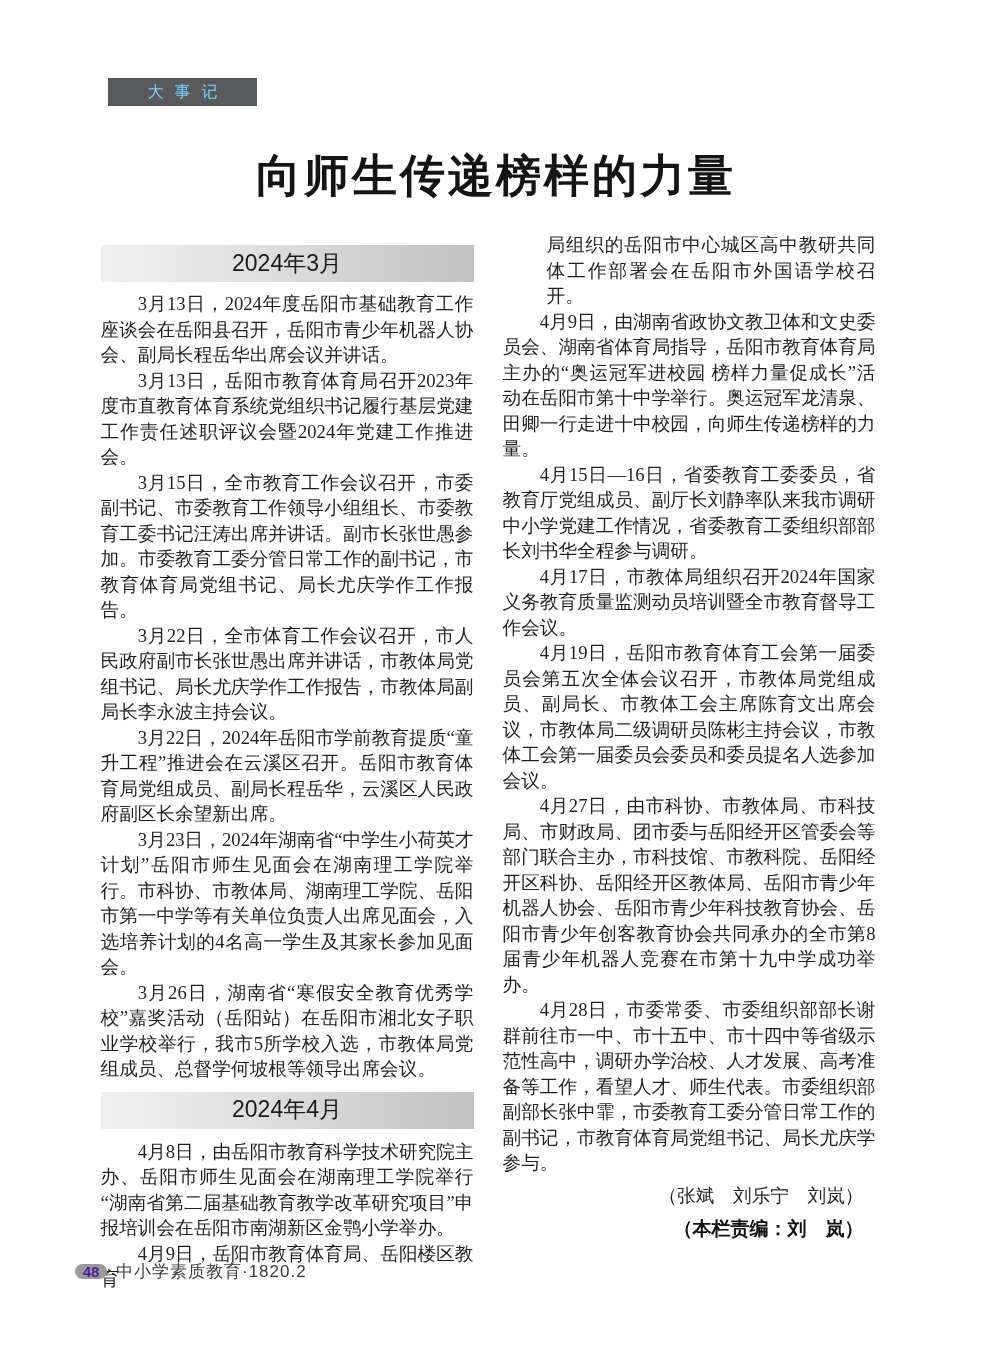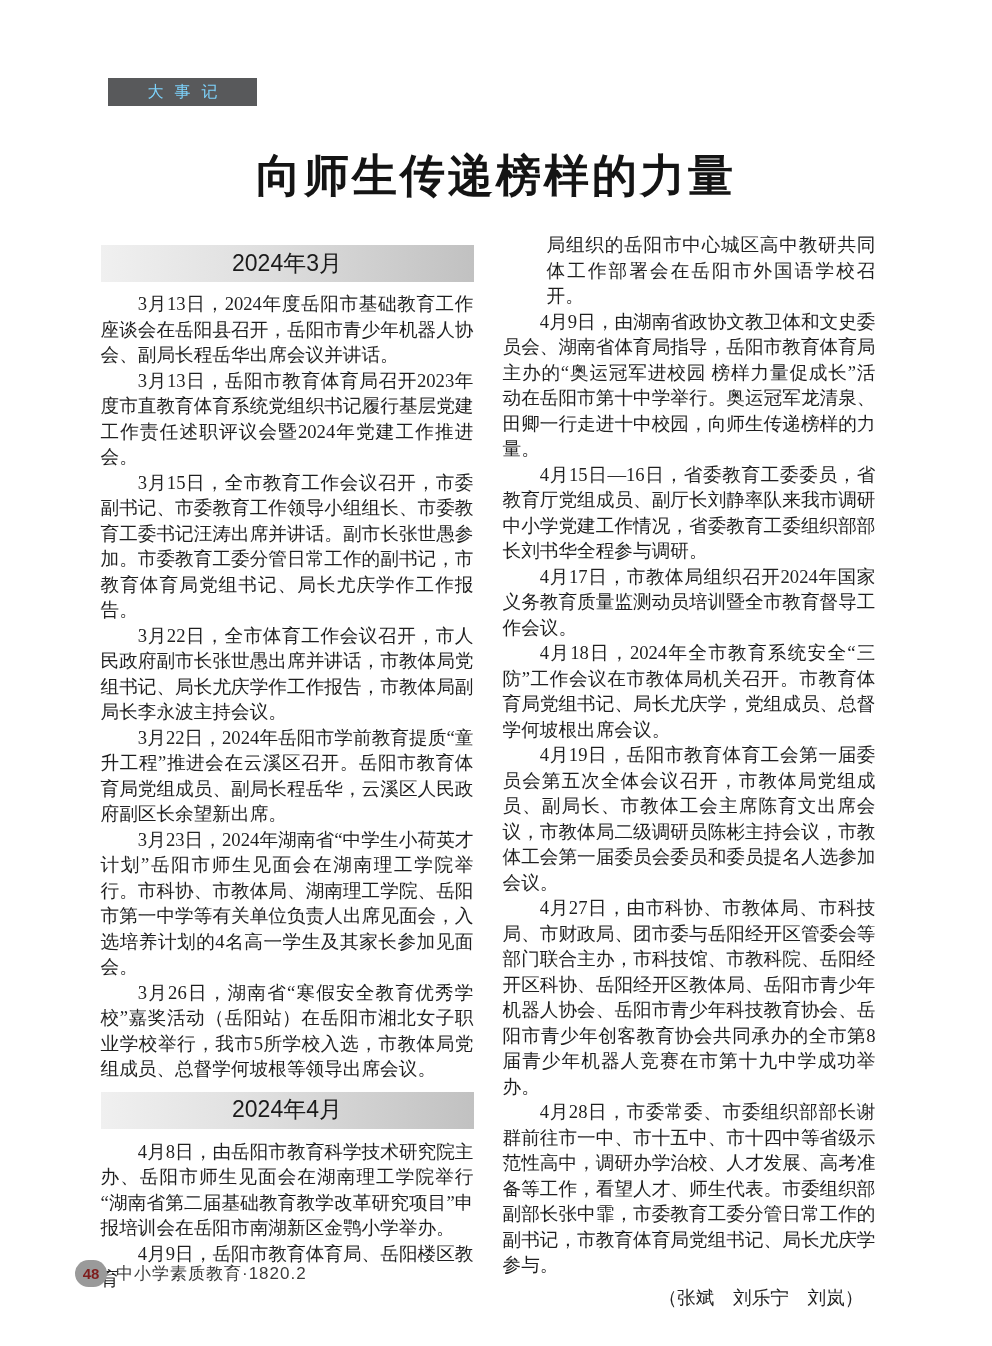--- a/index.html
+++ b/index.html
@@ -43,22 +43,22 @@
   .editor-line {
     text-align:right; padding-right:12px; text-indent:0; margin-top:8px !important;
     font-family:"Liberation Sans","DejaVu Sans",sans-serif; font-weight:700; font-size:19px;
     color:#111111;
   }
   .footer {
     position:absolute; left:75px; top:1260px;
     display:flex; align-items:center; gap:9px;
   }
   .page-badge {
-    width:32px; height:27px; border-radius:13.5px; background:#9a9a9a;
-    color:#7f1d1d; font-family:"Liberation Sans","DejaVu Sans",sans-serif;
+    width:32px; height:15px; border-radius:13.5px; background:#9a9a9a;
+    color:#4c1d95; font-family:"Liberation Sans","DejaVu Sans",sans-serif;
     font-weight:700; font-size:15px;
     display:flex; align-items:center; justify-content:center;
   }
   .journal-name {
     font-family:"Liberation Sans","DejaVu Sans",sans-serif;
     font-size:17px; color:#3a3a3a; letter-spacing:1px;
   }
 </style>
 </head>
 <body>
@@ -83,25 +83,25 @@
       <div class="bar april">2024年4月</div>
       <p>4月8日，由岳阳市教育科学技术研究院主办、岳阳市师生见面会在湖南理工学院举行“湖南省第二届基础教育教学改革研究项目”申报培训会在岳阳市南湖新区金鹗小学举办。</p>
       <p>4月9日，岳阳市教育体育局、岳阳楼区教育</p>
     </div>
 
     <div class="col">
       <p class="noindent">局组织的岳阳市中心城区高中教研共同体工作部署会在岳阳市外国语学校召开。</p>
       <p>4月9日，由湖南省政协文教卫体和文史委员会、湖南省体育局指导，岳阳市教育体育局主办的“奥运冠军进校园 榜样力量促成长”活动在岳阳市第十中学举行。奥运冠军龙清泉、田卿一行走进十中校园，向师生传递榜样的力量。</p>
       <p>4月15日—16日，省委教育工委委员，省教育厅党组成员、副厅长刘静率队来我市调研中小学党建工作情况，省委教育工委组织部部长刘书华全程参与调研。</p>
       <p>4月17日，市教体局组织召开2024年国家义务教育质量监测动员培训暨全市教育督导工作会议。</p>
-      <p>4月18日，2024年全市教育系统安全“三防”工作会议在市教体局机关召开。市教育体育局党组书记、局长尤庆学，党组成员、总督学何坡根出席会议。</p>
       <p>4月19日，岳阳市教育体育工会第一届委员会第五次全体会议召开，市教体局党组成员、副局长、市教体工会主席陈育文出席会议，市教体局二级调研员陈彬主持会议，市教体工会第一届委员会委员和委员提名人选参加会议。</p>
       <p>4月27日，由市科协、市教体局、市科技局、市财政局、团市委与岳阳经开区管委会等部门联合主办，市科技馆、市教科院、岳阳经开区科协、岳阳经开区教体局、岳阳市青少年机器人协会、岳阳市青少年科技教育协会、岳阳市青少年创客教育协会共同承办的全市第8届青少年机器人竞赛在市第十九中学成功举办。</p>
       <p>4月28日，市委常委、市委组织部部长谢群前往市一中、市十五中、市十四中等省级示范性高中，调研办学治校、人才发展、高考准备等工作，看望人才、师生代表。市委组织部副部长张中霏，市委教育工委分管日常工作的副书记，市教育体育局党组书记、局长尤庆学参与。</p>
       <p class="byline">（张斌　刘乐宁　刘岚）</p>
+      <p class="editor-line">（本栏责编：刘　岚）</p>
     </div>
 
   </div>
 
   <div class="footer">
     <div class="page-badge">48</div>
     <div class="journal-name">中小学素质教育·1820.2</div>
   </div>
 
 </div>

